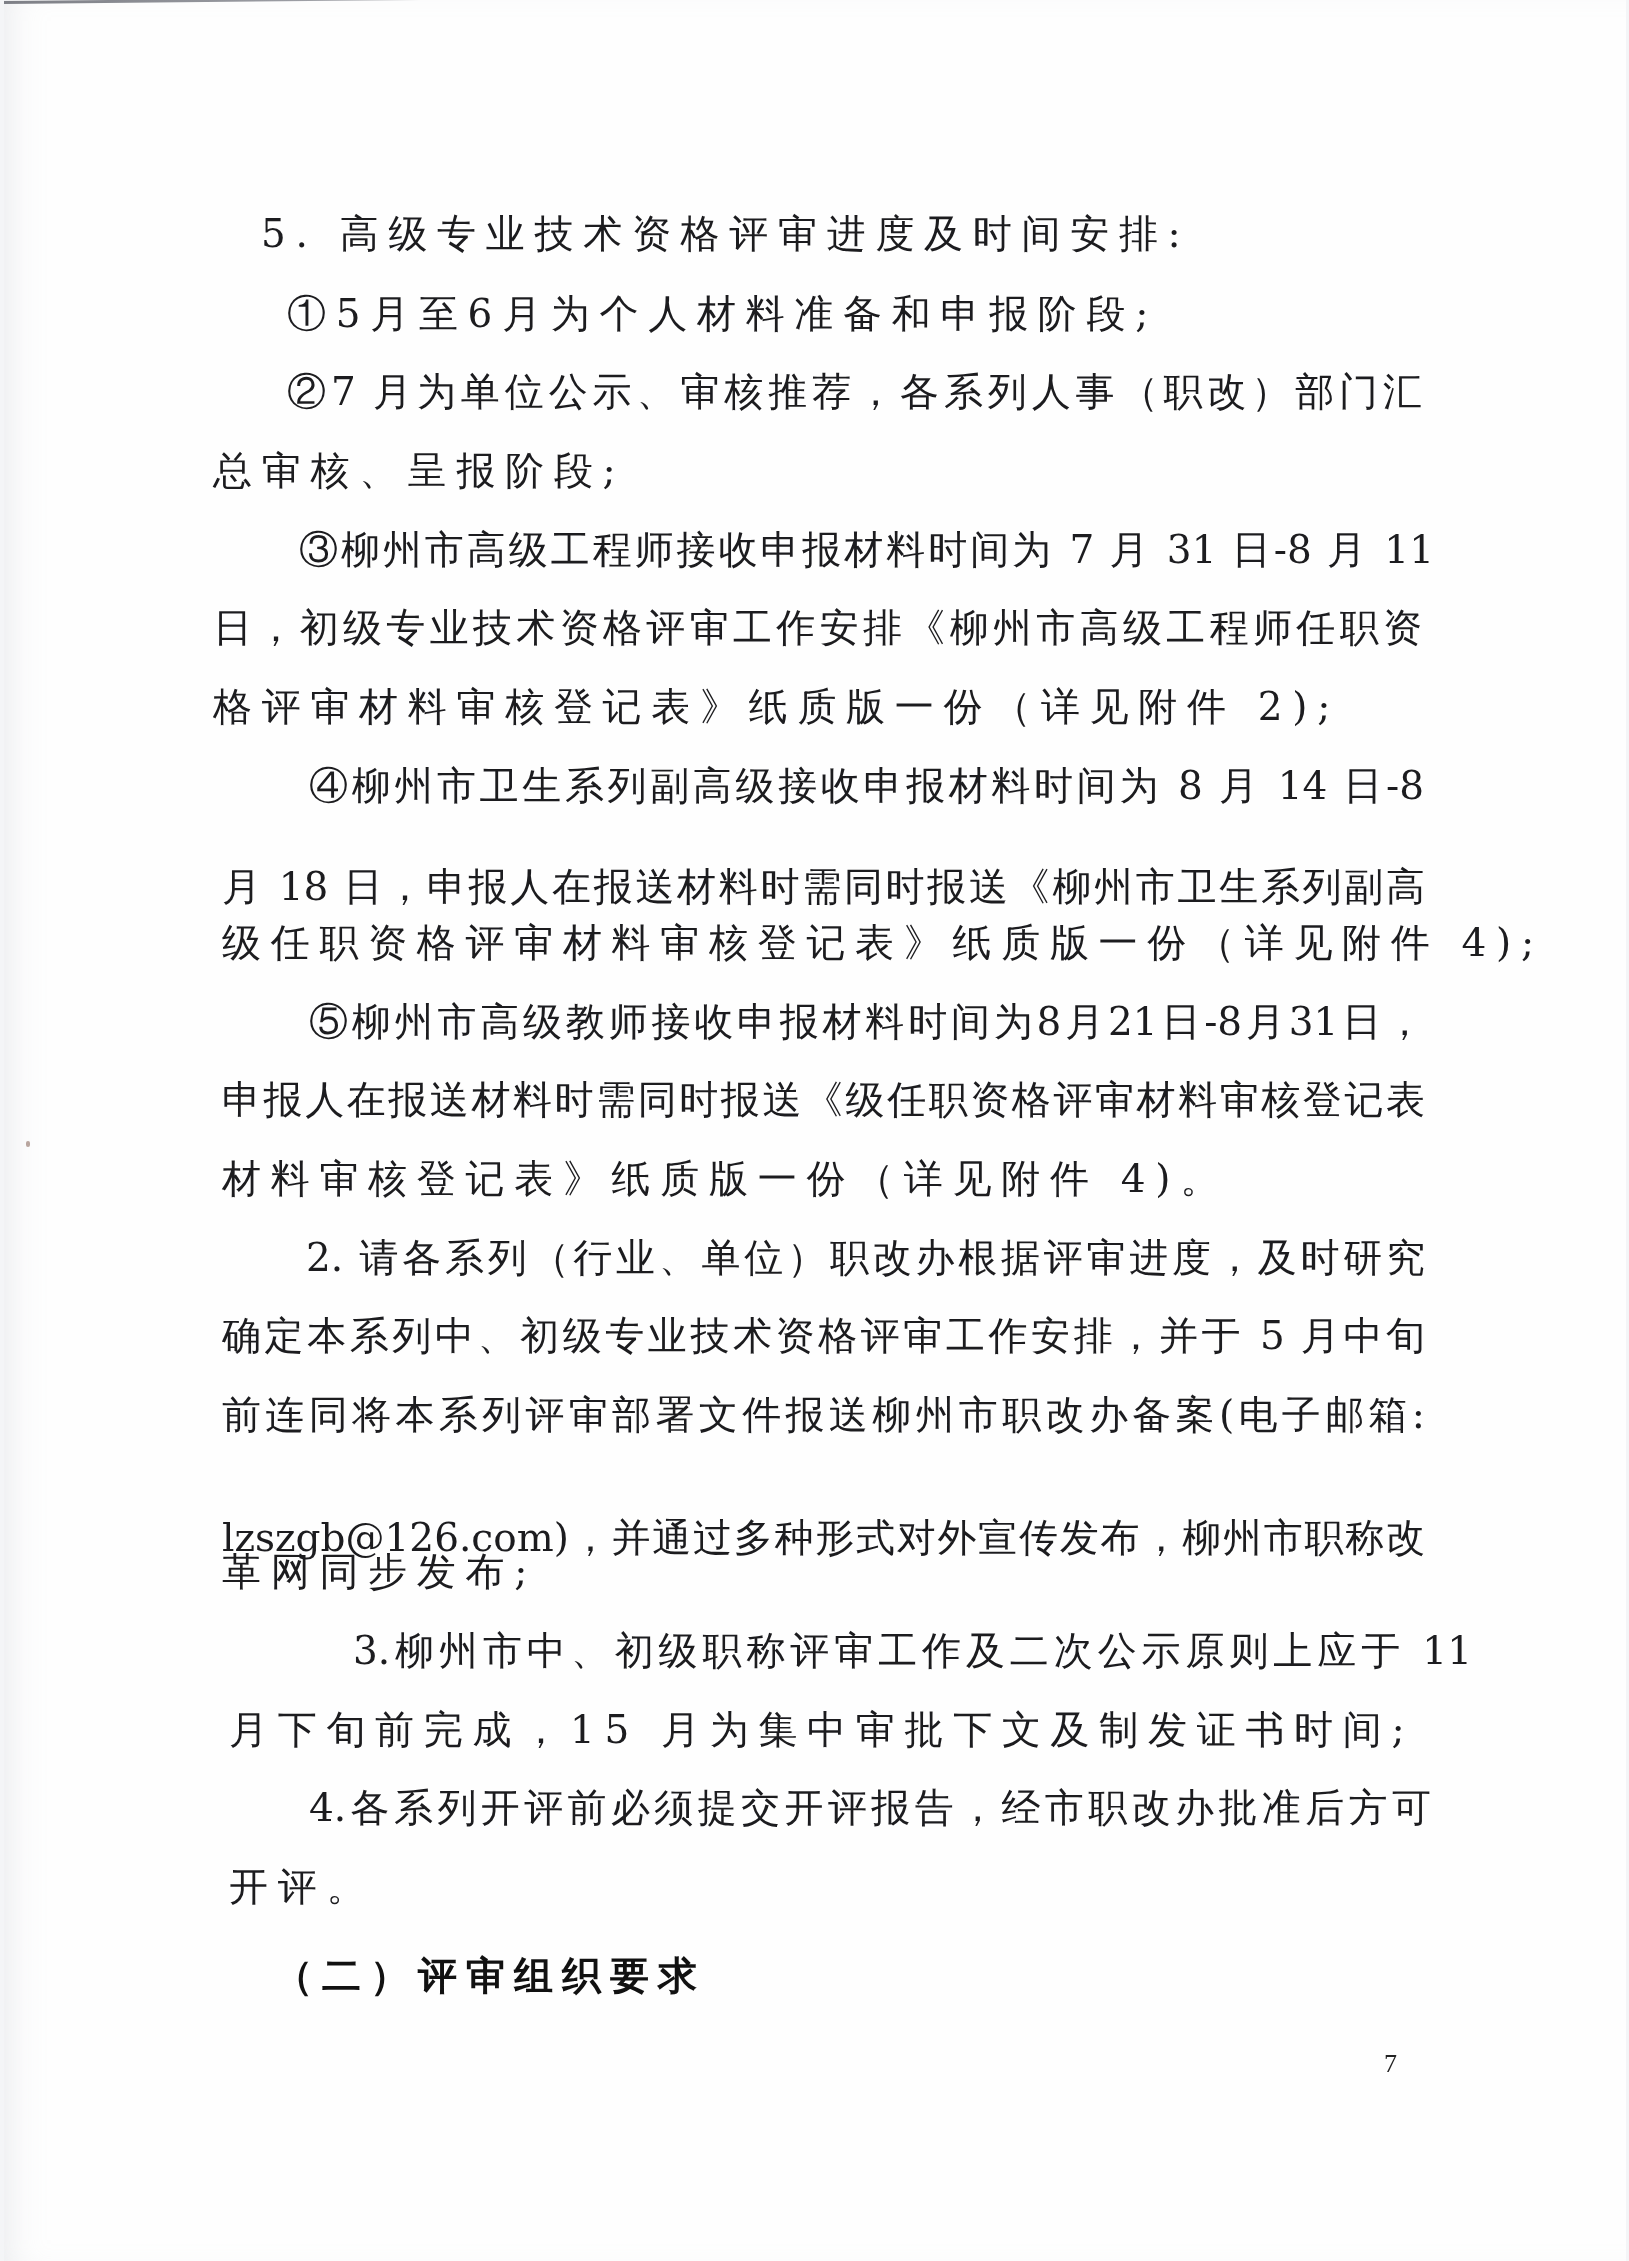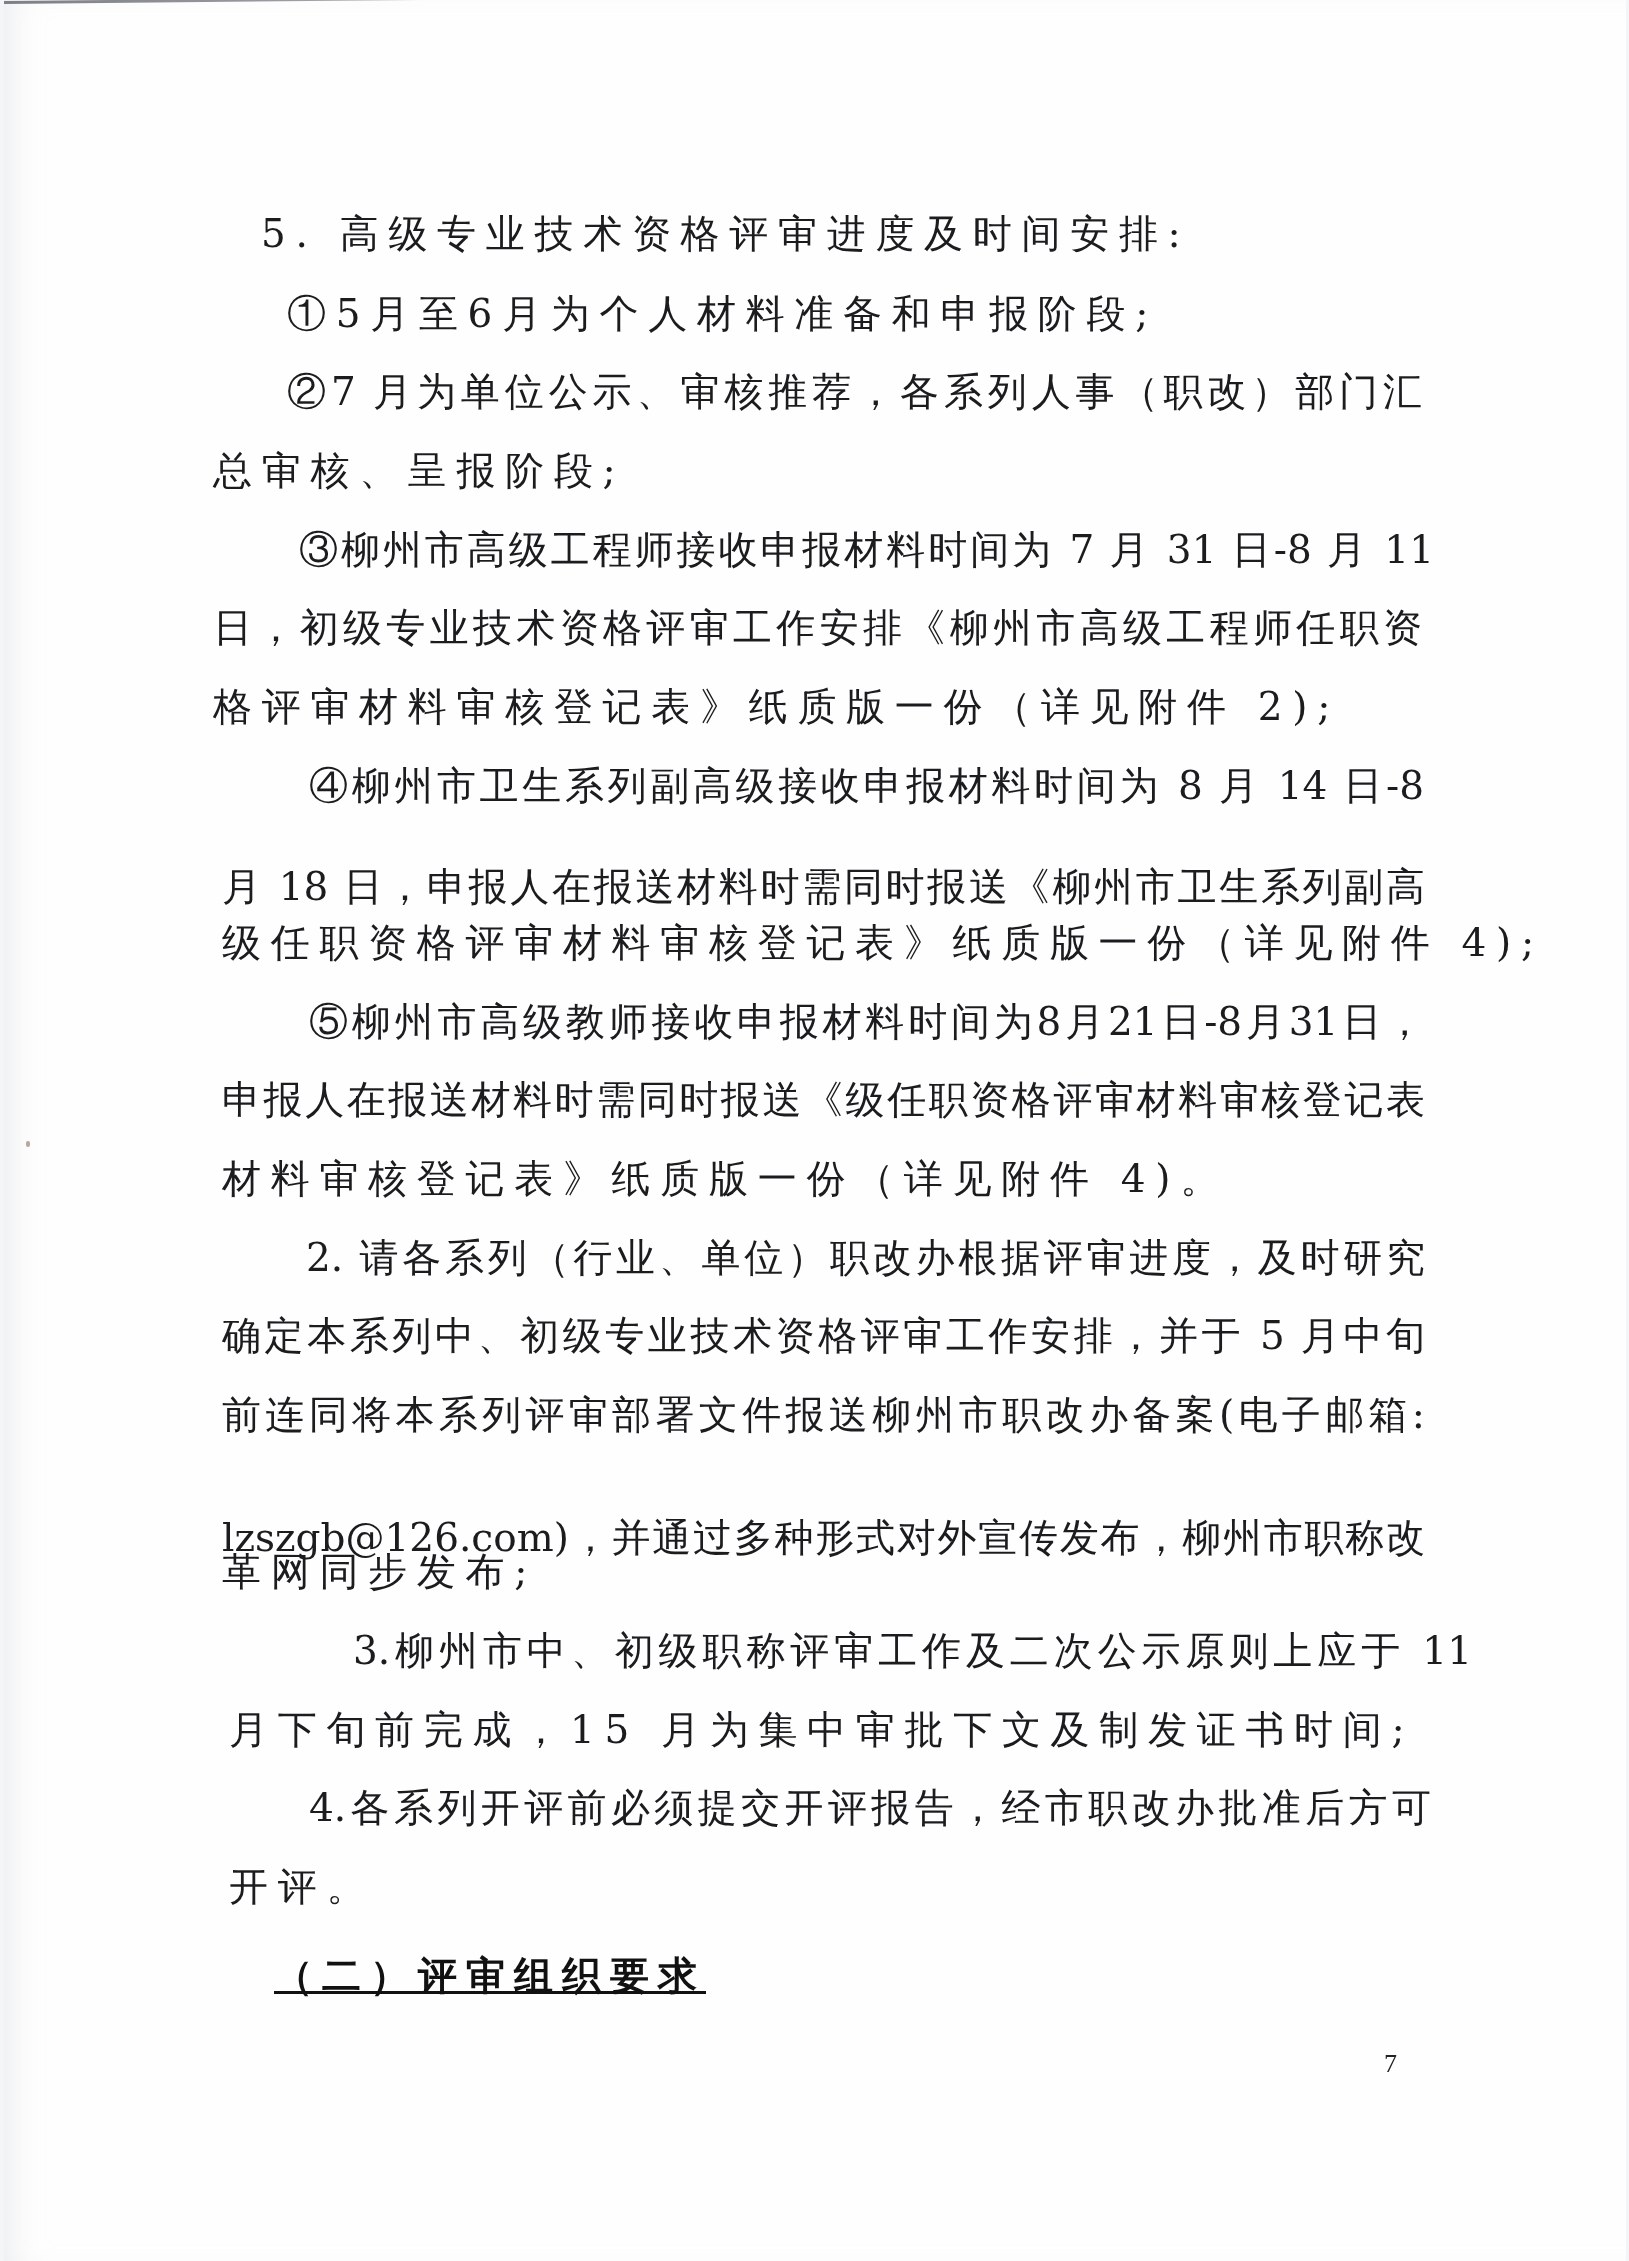--- a/index.html
+++ b/index.html
@@ -102,16 +102,16 @@
 <div class="line justify" style="left:222px; top:1389px; width:1203px;">前连同将本系列评审部署文件报送柳州市职改办备案(电子邮箱:</div>
 <div class="line justify" style="left:222px; top:1468px; width:1203px;margin-top:44px;">lzszgb@126.com)，并通过多种形式对外宣传发布，柳州市职称改</div>
 <div class="line" style="left:222px; top:1546px;">革网同步发布;</div>
 
 <div class="line justify" style="left:309px; top:1625px; width:1119px;margin-left:44px;">3.柳州市中、初级职称评审工作及二次公示原则上应于 11</div>
 <div class="line" style="left:229px; top:1704px;">月下旬前完成，15 月为集中审批下文及制发证书时间;</div>
 
 <div class="line justify" style="left:309px; top:1782px; width:1122px;">4.各系列开评前必须提交开评报告，经市职改办批准后方可</div>
 <div class="line" style="left:229px; top:1861px;">开评。</div>
 
-<div class="heading" style="left:274px; top:1949px;text-decoration:underline;">（二）评审组织要求</div>
+<div class="heading" style="left:274px; top:1949px;">（二）评审组织要求</div>
 
 <div class="page-number" style="left:1384px; top:2049px;">7</div>
 
 
 </body></html>

